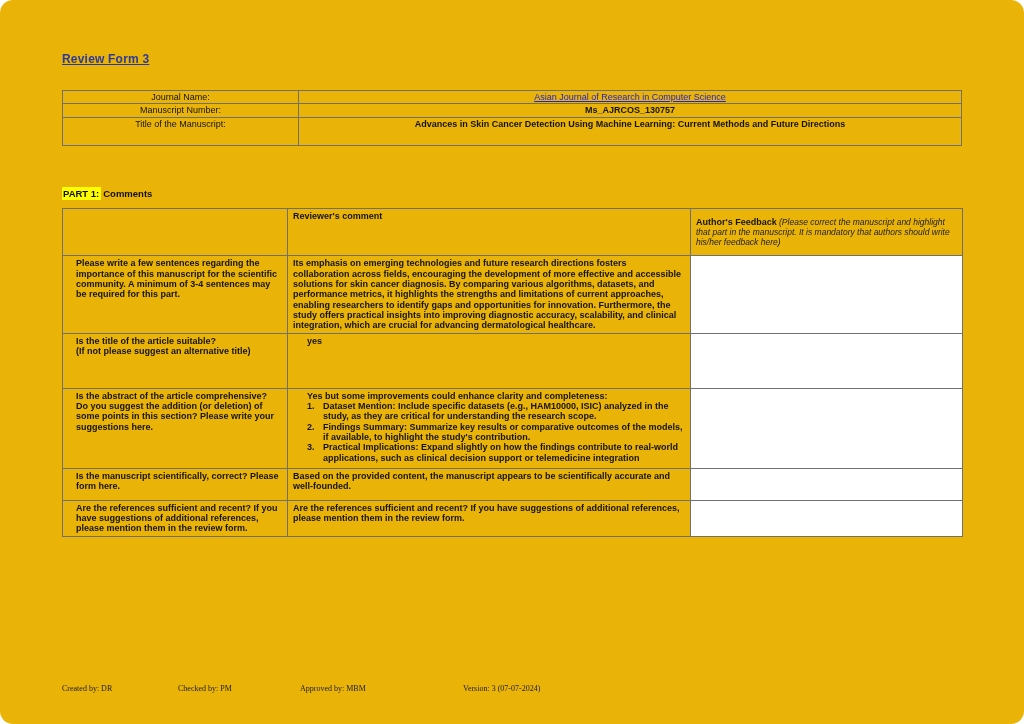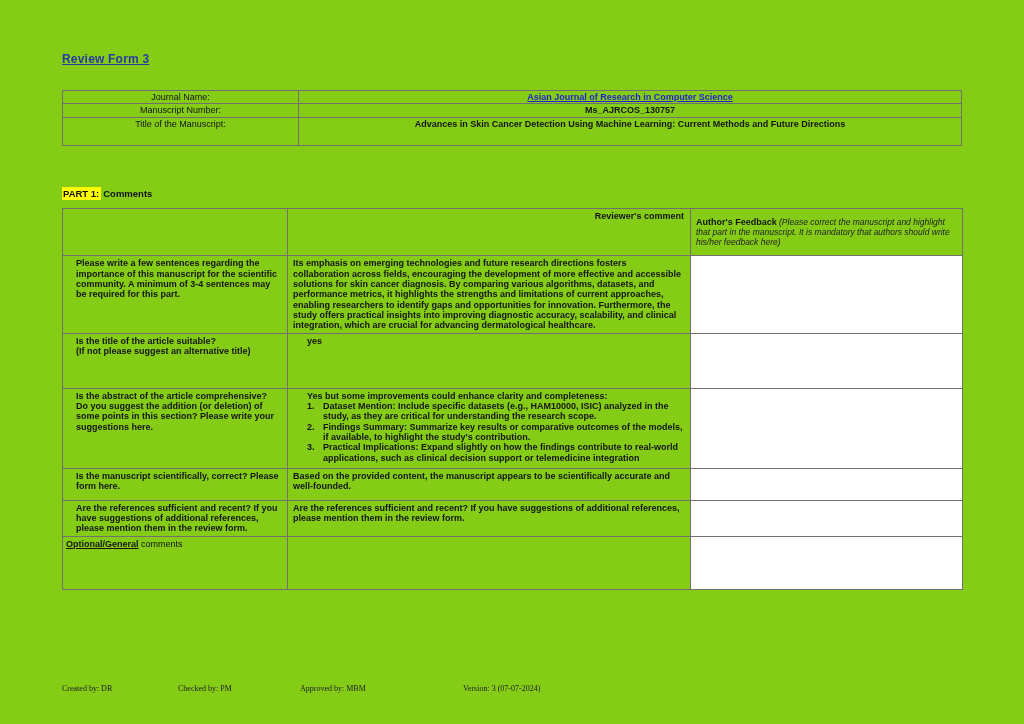--- a/index.html
+++ b/index.html
@@ -1,37 +1,37 @@
 <!DOCTYPE html>
 <html><head>
 <meta charset="utf-8">
 <style>
   html,body { margin:0; padding:0; background:#ffffff; }
   .page {
-    position:relative; width:1024px; height:724px; background:#84cc16;
-    font-family:"Liberation Sans", sans-serif; color:#141414; overflow:hidden;
+    position:relative; width:1024px; height:724px; background:#eab308;
+    font-family:"Liberation Sans", sans-serif; color:#141414; overflow:hidden;border-radius:13px;
   }
   .doc-title {
     position:absolute; left:62px; top:52px;
     font-size:12px; font-weight:bold; text-decoration:underline;
     color:#2b3a9e; letter-spacing:0.2px;
   }
   
   table { border-collapse:collapse; table-layout:fixed; }
   td { border:1px solid #707070; vertical-align:top; font-size:9px; line-height:1.15; overflow:hidden; }
   .info-table { position:absolute; left:62px; top:90px; width:900px; }
   .info-table td { padding:1px 5px;text-align:center; }
   .info-table .label-col { width:225px; }
   .info-table .value { font-weight:bold; }
   .info-row-1 { height:13px; }
   .info-row-2 { height:12px; }
   .info-row-3 { height:28px; }
   .info-row-4 { height:17px; }
   .title-value-pad { padding-top:10px; }
-  .journal-link { color:#2323cc; font-weight:bold; text-decoration:underline; cursor:pointer; }
+  .journal-link { color:#2323cc; font-weight:normal; text-decoration:underline; cursor:pointer; }
   
   .part-heading { position:absolute; left:62px; top:188px; font-size:9.5px; font-weight:bold; color:#111; }
   .highlight { background:#ffff00; padding:1px 2px 1px 1px; }
   .part-rest { margin-left:2px; }
   
   .comments-table { position:absolute; left:62px; top:208px; width:900px; }
   .comments-table col.c1 { width:225px; }
   .comments-table col.c2 { width:403px; }
   .comments-table col.c3 { width:272px; }
   .row-head { height:32px; }
@@ -39,21 +39,21 @@
   .row-2 { height:55px; }
   .row-3 { height:80px; }
   .row-4 { height:32px; }
   .row-5 { height:35px;margin-left:40px; }
   .row-6 { height:32px; }
   .row-7 { height:53px; }
   .q-cell { font-weight:bold; padding:2px 8px 2px 13px; white-space:pre-line; }
   .c-cell { font-weight:bold; padding:2px 6px 2px 5px; }
   .c-indent { padding-left:19px; }
   .c-regular { font-weight:normal; }
-  .head-reviewer { font-weight:bold; padding:2px 6px 2px 5px;text-align:right; }
+  .head-reviewer { font-weight:bold; padding:2px 6px 2px 5px; }
   .head-author { padding:8px 5px; font-size:8.5px; }
   .head-author .af-label { font-weight:bold; font-size:9px; }
   .head-author .af-note { font-style:italic; color:#222; }
   .opt-cell { padding:2px 8px 2px 3px; font-weight:normal; }
   .opt-bold { font-weight:bold; text-decoration:underline; }
   .li-row { display:flex; }
   .li-num { flex:0 0 16px; }
   .li-txt { flex:1 1 auto; }
   .af-cell { background:#ffffff; }
   
@@ -146,27 +146,20 @@
       <td class="af-cell"></td>
     </tr>
 
     <tr class="row-5">
       <td class="q-cell">Are the references sufficient and recent? If you have suggestions of additional references, please mention them in the review form.</td>
       <td class="c-cell">Are the references sufficient and recent? If you have suggestions of additional references, please mention them in the review form.</td>
       <td class="af-cell"></td>
     </tr>
 
 
-    <tr class="row-7">
-      <td class="opt-cell">
-        <span class="opt-bold">Optional/General</span><span> comments</span>
-      </td>
-      <td class="c-cell"></td>
-      <td class="af-cell"></td>
-    </tr>
   </tbody>
     </table>
 
   <div class="footer-item f1">Created by: DR</div>
   <div class="footer-item f2">Checked by: PM</div>
   <div class="footer-item f3">Approved by: MBM</div>
   <div class="footer-item f4">Version: 3 (07-07-2024)</div>
 
 </div>
 

